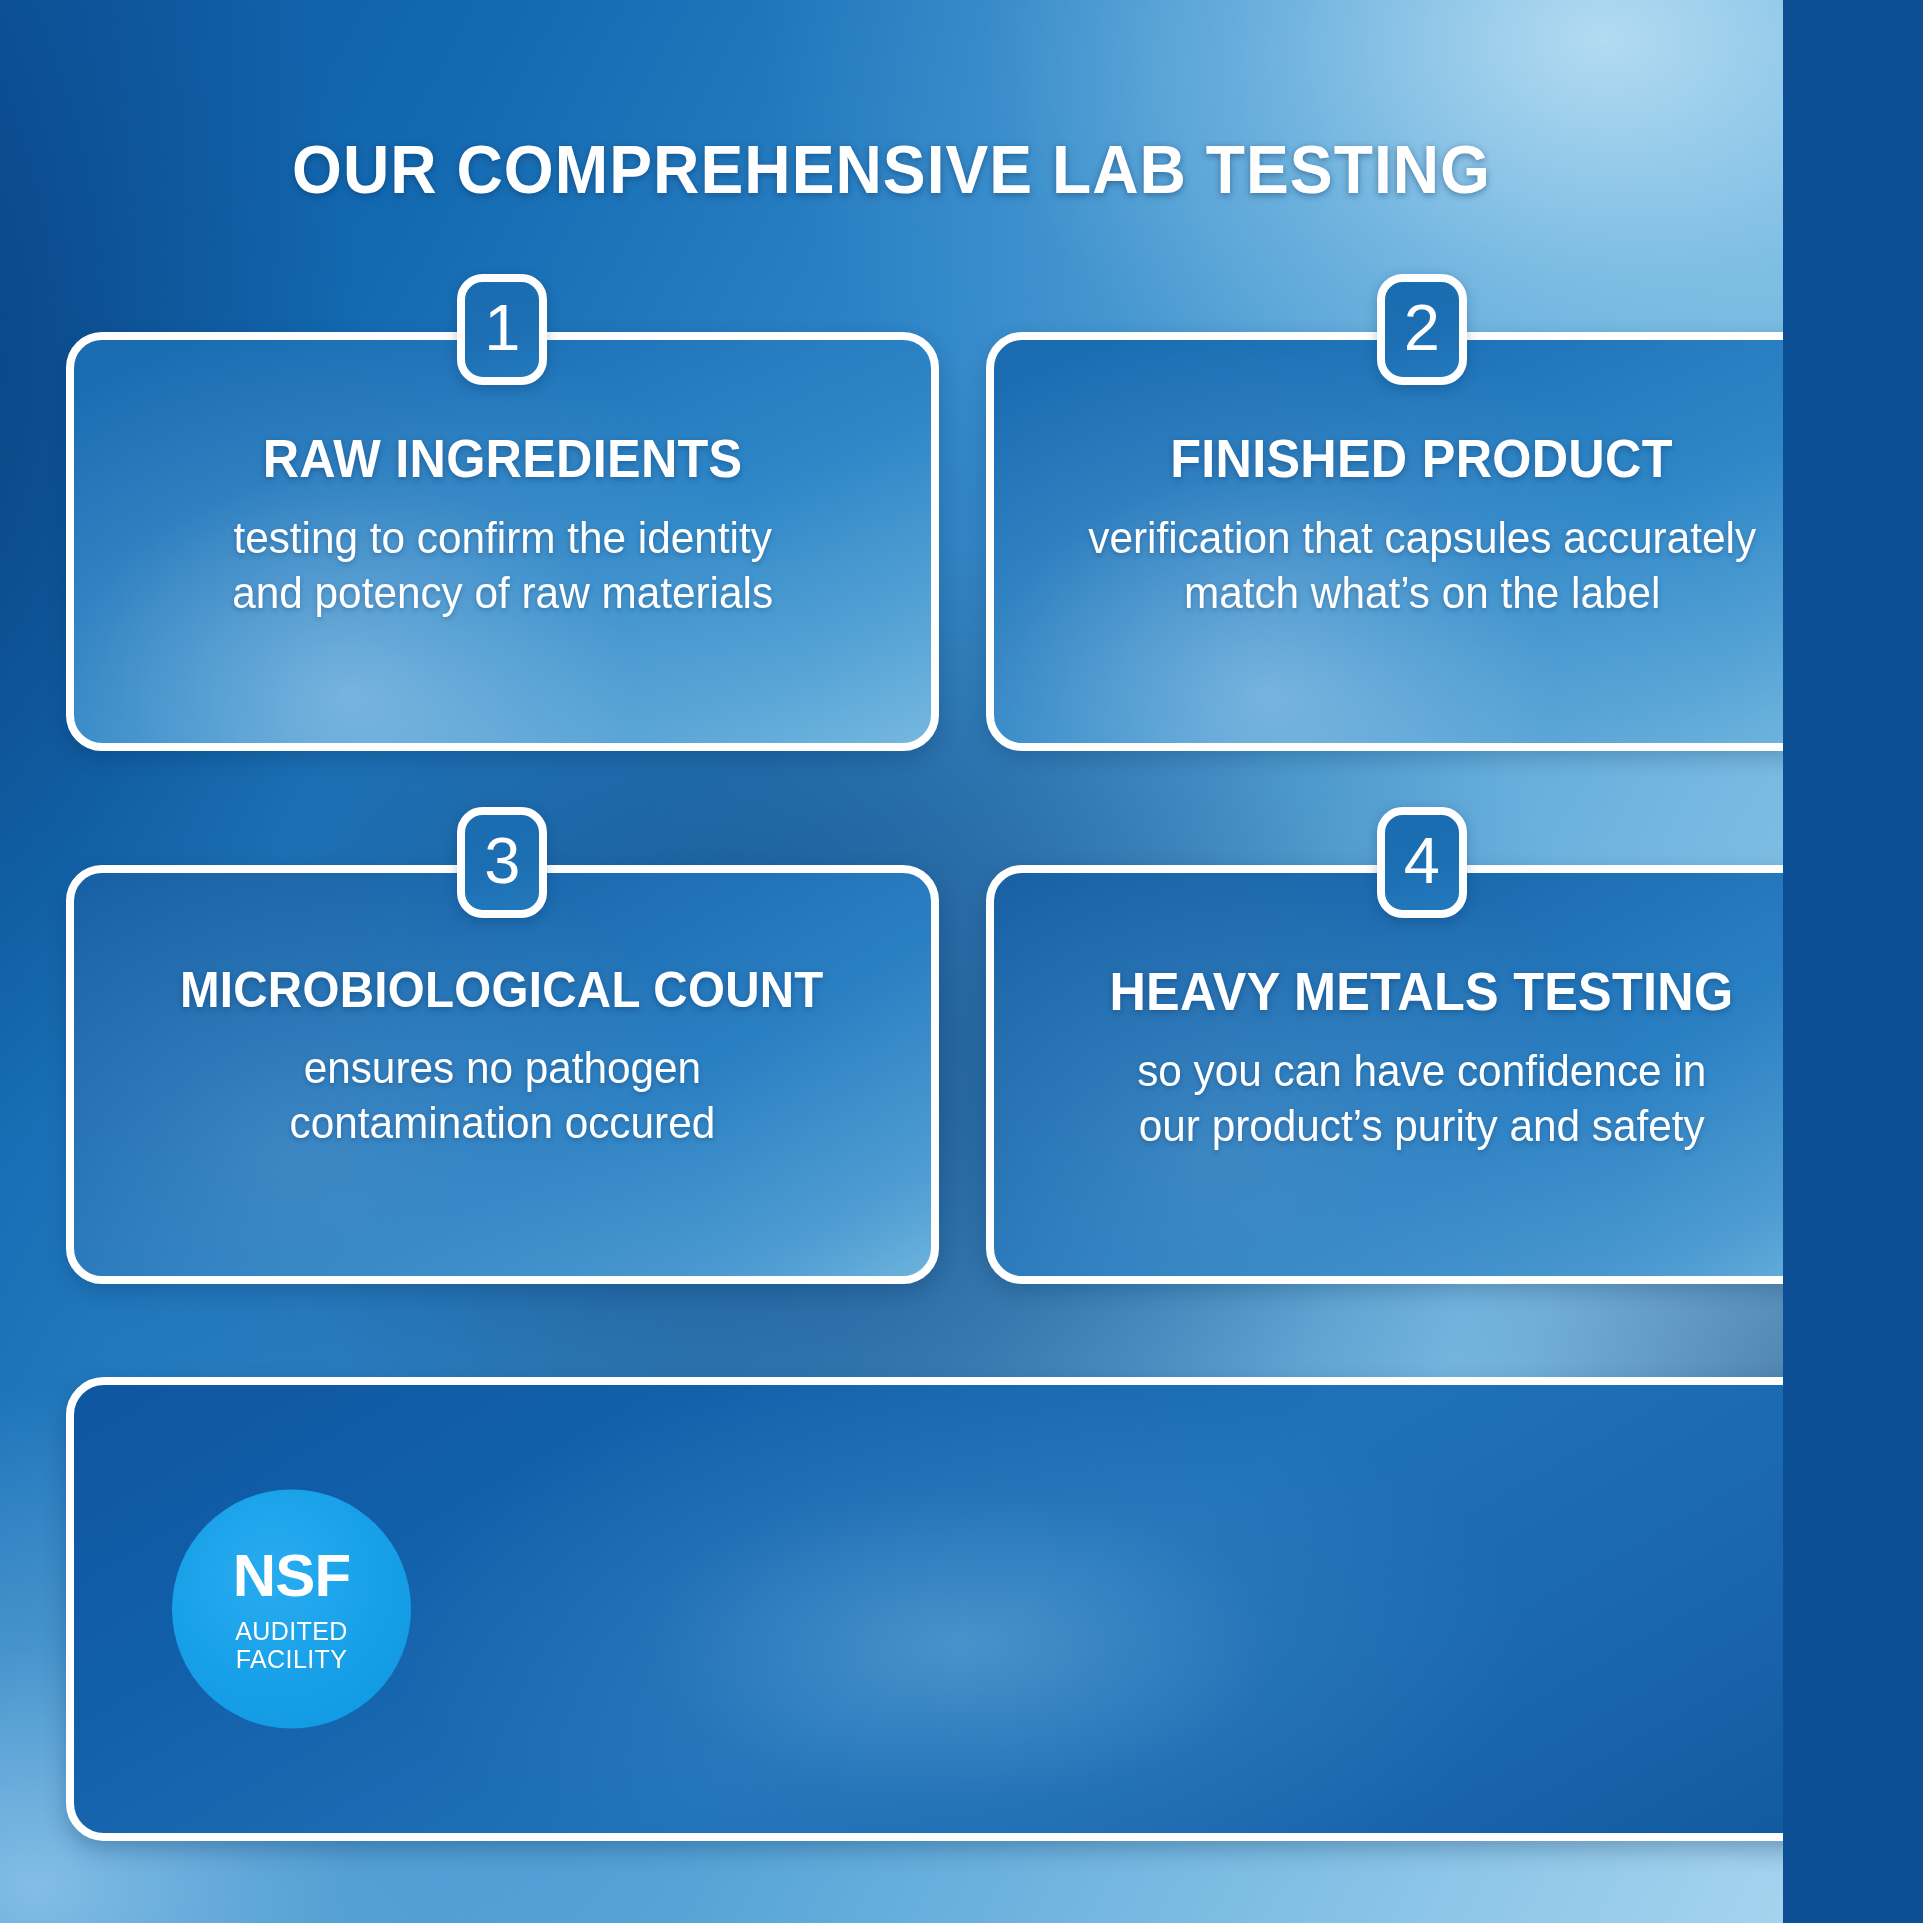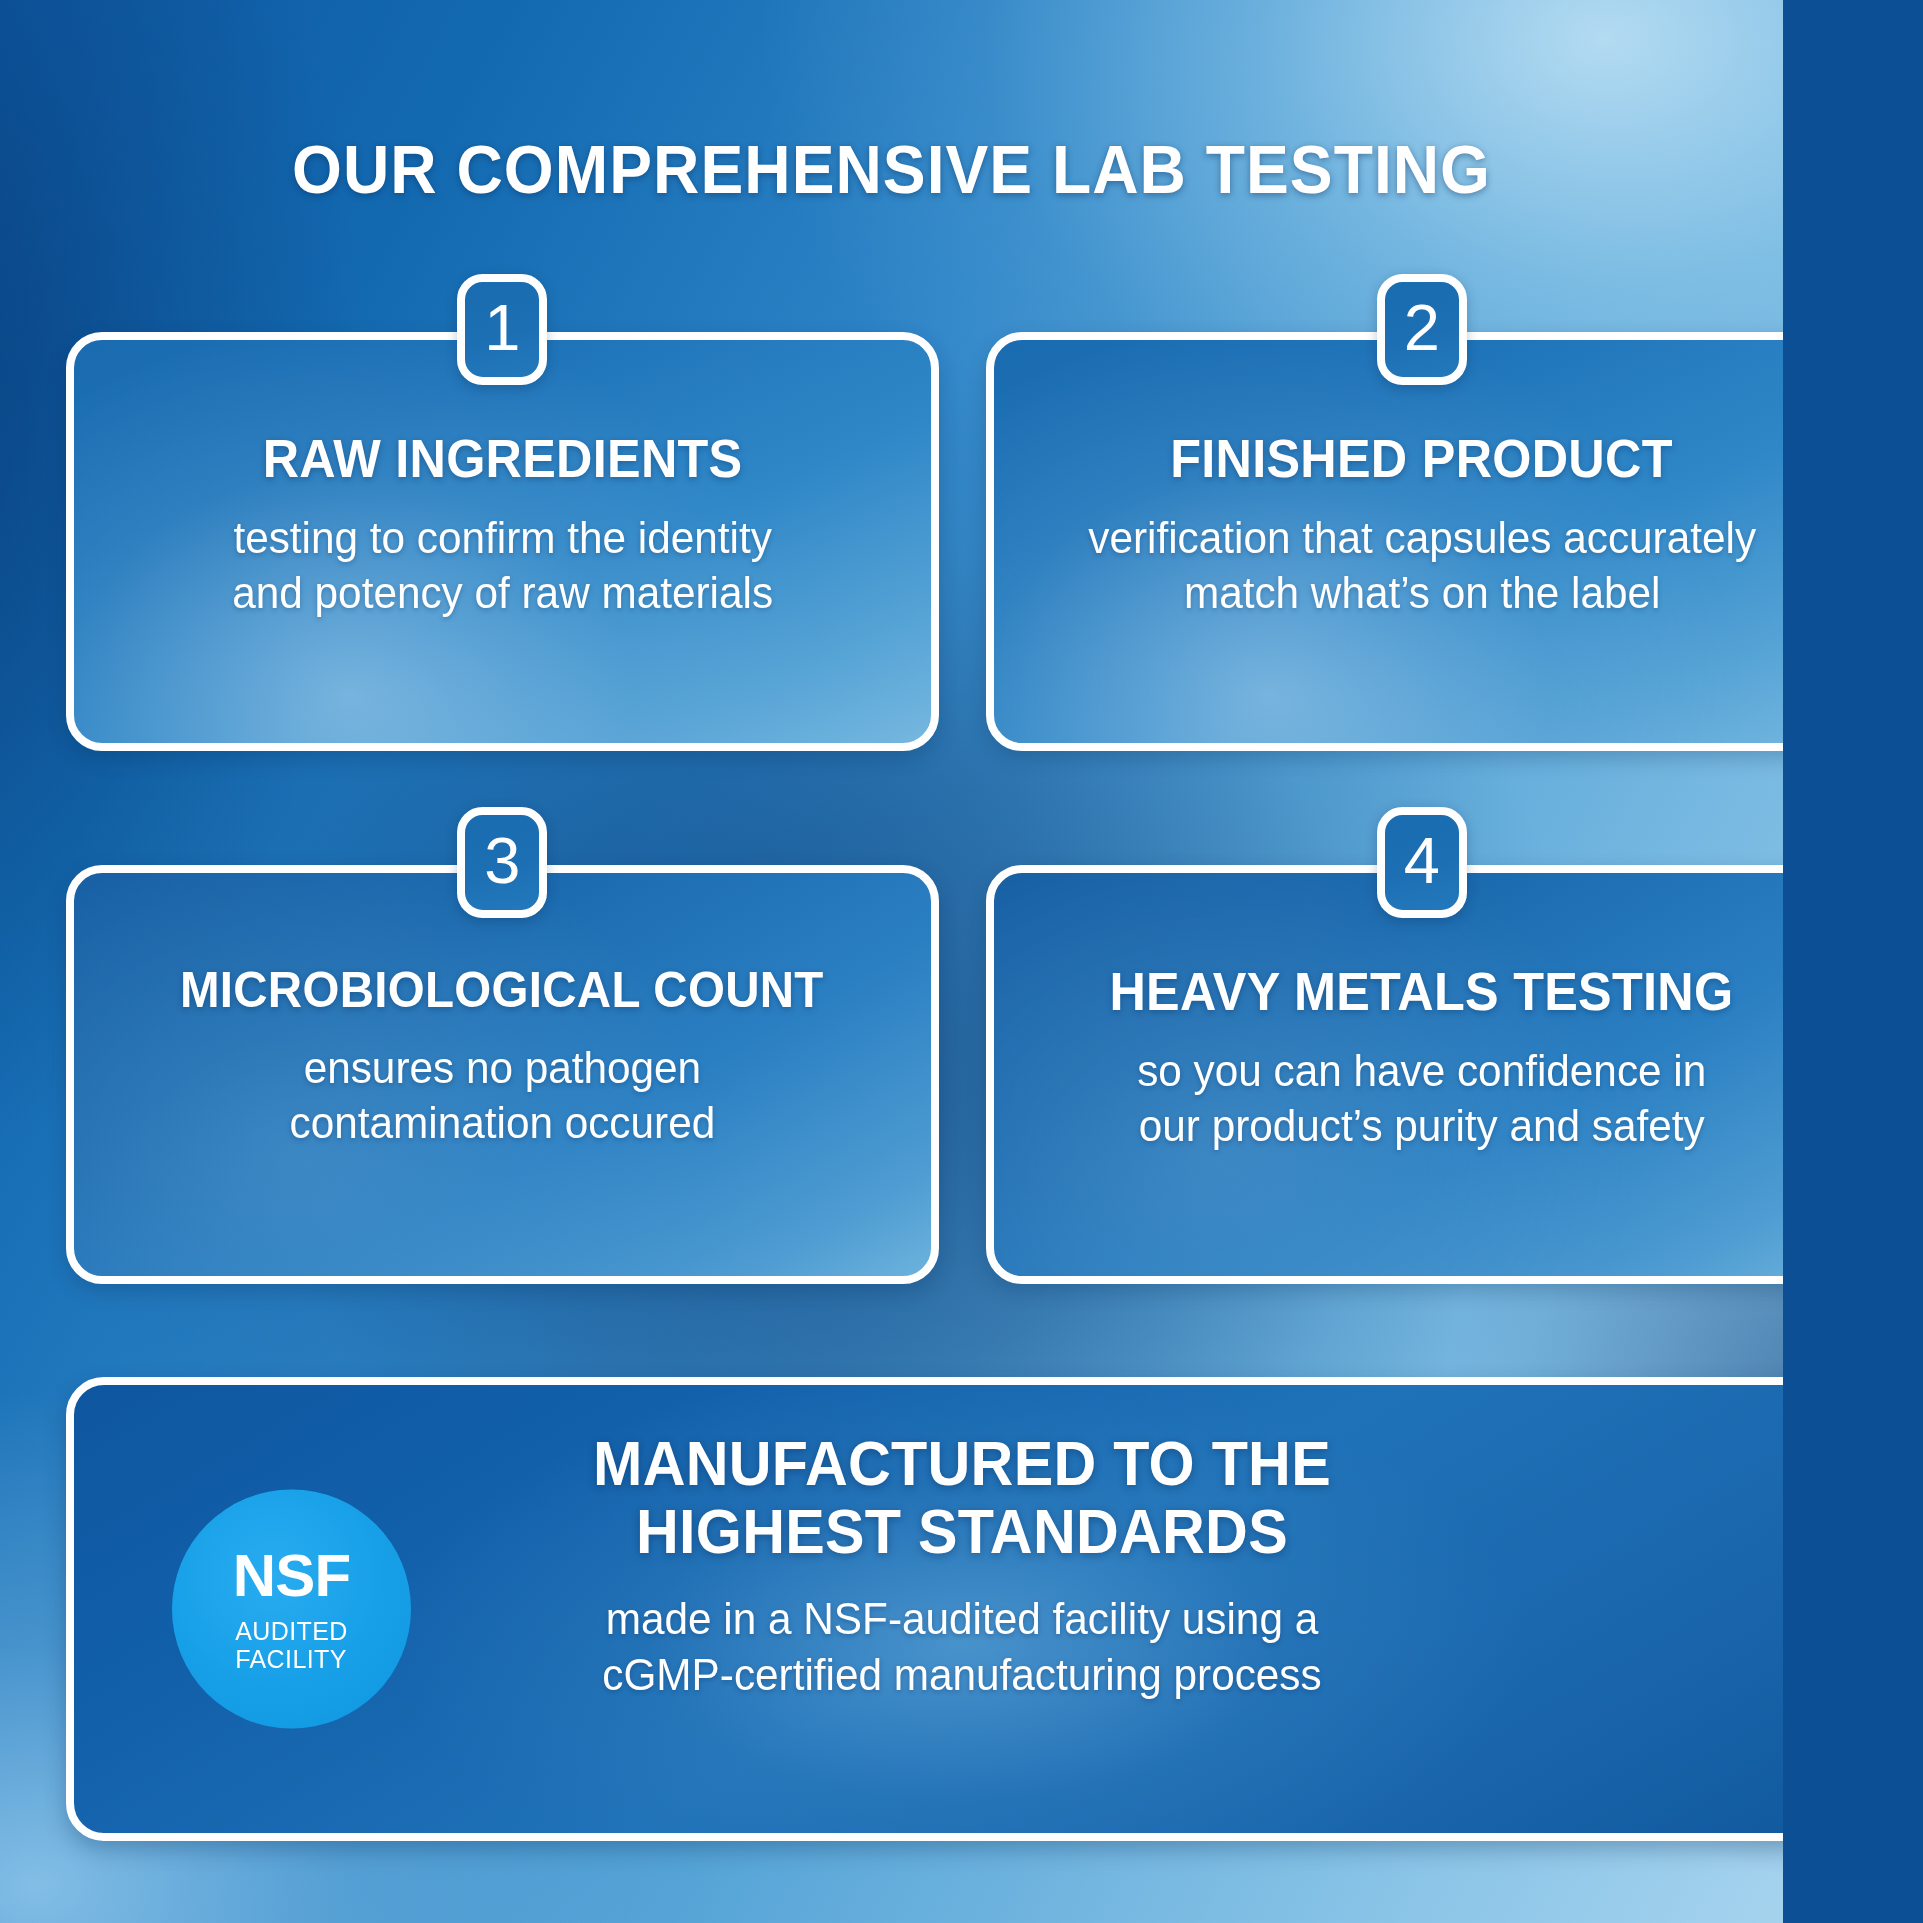--- a/index.html
+++ b/index.html
@@ -212,21 +212,21 @@
     transform: translateY(-50%);
     width: 239px;
     height: 239px;
     border-radius: 50%;
     background: radial-gradient(circle at 42% 36%, #29acf0 0%, #17a0e8 52%, #0f95e0 100%);
     display: flex;
     flex-direction: column;
     align-items: center;
     justify-content: center;
     color: #ffffff;
-    text-align: left;
+    text-align: center;
     line-height: 1;
   }
   .badge-circle.left  { left: 98px; }
   .badge-circle.right { right: 98px; }
 
   .badge-main {
     font-size: 60px;
     font-weight: bold;
     letter-spacing: -0.8px;
     margin-bottom: 10.5px;
@@ -314,24 +314,18 @@
   </div>
 
   <div class="banner">
 
     <div class="badge-circle left">
       <div class="badge-main">NSF</div>
       <div class="badge-sub">AUDITED
 FACILITY</div>
     </div>
 
-    <div class="banner-text">
-      <div class="banner-title">MANUFACTURED TO THE
-HIGHEST STANDARDS</div>
-      <div class="banner-desc">made in a NSF-audited facility using a
-cGMP-certified manufacturing process</div>
-    </div>
 
 
   </div>
 
 </div>
 
 
 </body></html>

